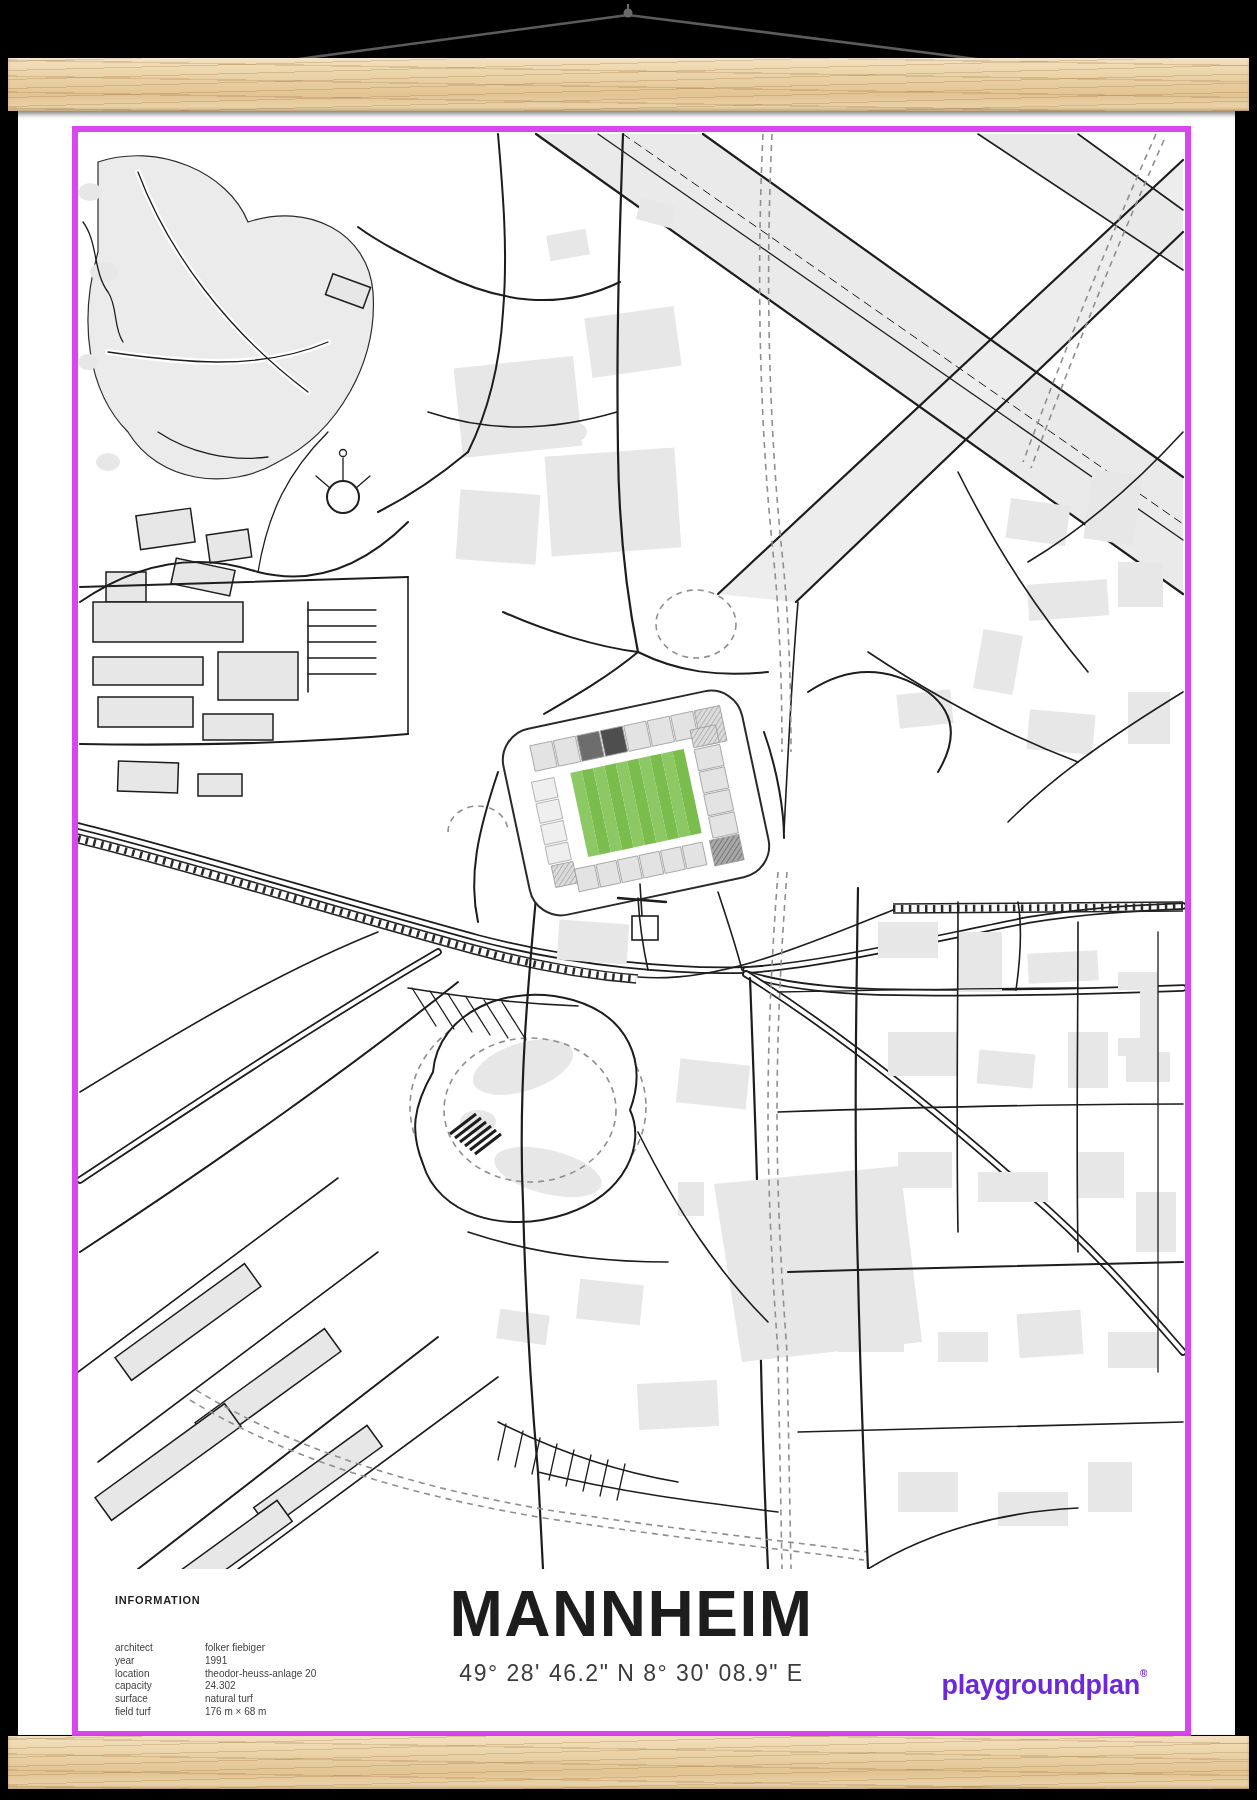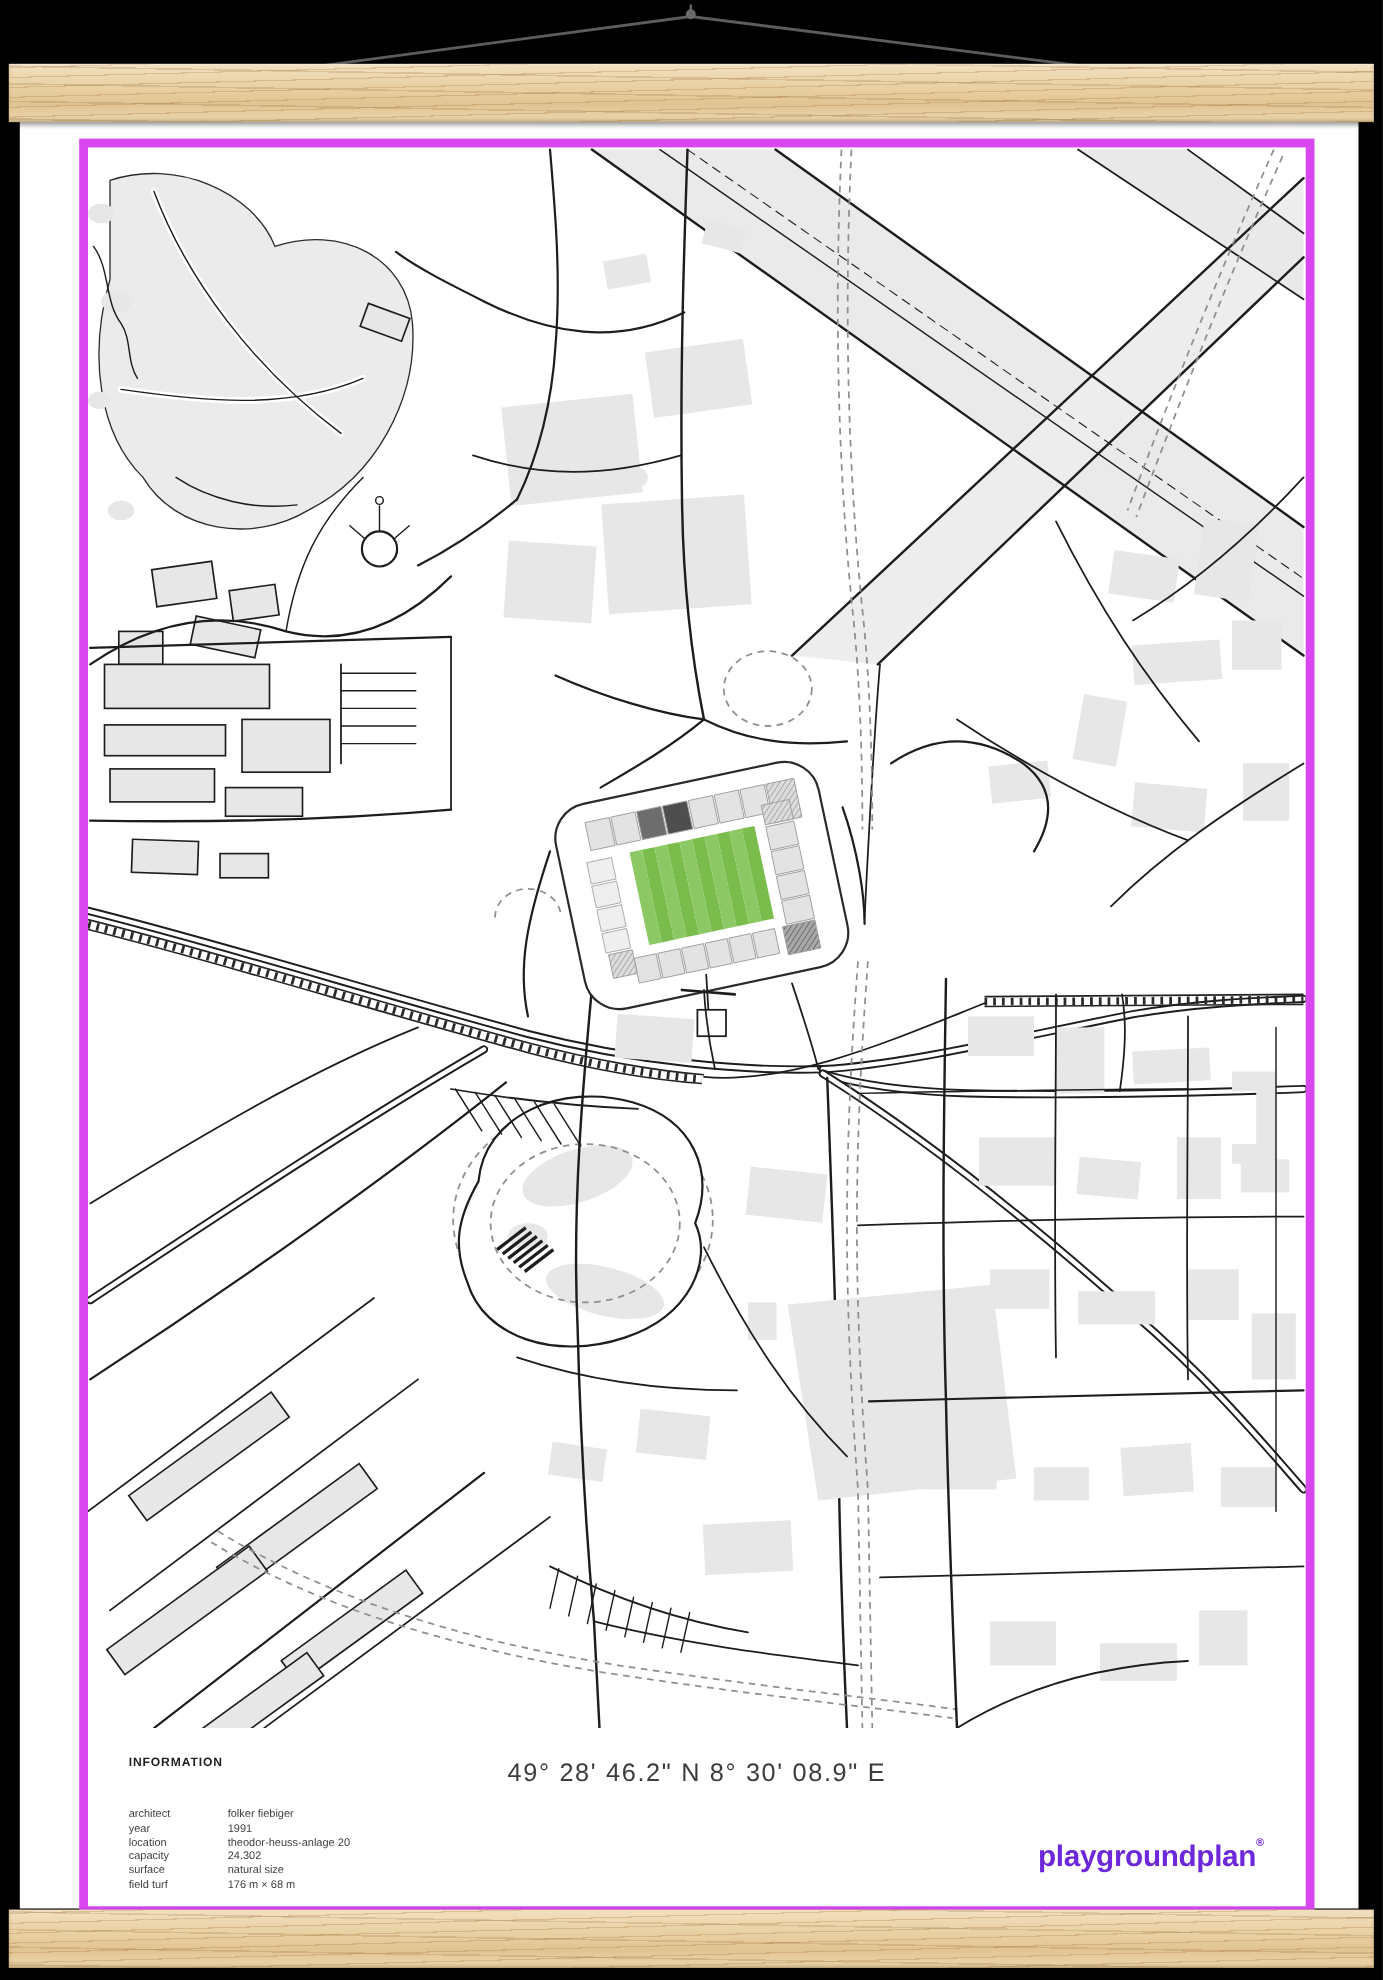--- a/index.html
+++ b/index.html
@@ -1,21 +1,21 @@
 <!DOCTYPE html>
 <html style="--pitch-light: #8cc863; --pitch-dark: #7abd4d; --bldg: #e7e7e7; --street: #1d1d1d;"><head>
 <meta charset="utf-8">
 <style>
   html,body{margin:0;padding:0;}
   body{width:1257px;height:1800px;background:#000;font-family:"Liberation Sans",sans-serif;}
   .scene{position:relative;width:1257px;height:1800px;overflow:hidden;background:#000;}
 
   .paper{position:absolute;left:18px;top:110px;width:1217px;height:1625px;background:#fff;
          box-shadow:0 3px 8px rgba(0,0,0,.55);}
-  .frame{position:absolute;left:54px;top:16px;width:1107px;height:1599px;border:8px solid #d946ef;}
+  .frame{position:absolute;left:54px;top:16px;width:1107px;height:1599px;border:6px solid #d946ef;}
   .map-svg{position:absolute;left:0;top:0;width:1107px;height:1599px;display:block;}
 
   
   .wood{position:absolute;left:8px;width:1241px;height:53px;z-index:3;
         background:
           repeating-linear-gradient(178.5deg, rgba(163,113,56,0) 0 3px, rgba(163,113,56,.28) 3px 4px, rgba(163,113,56,0) 4px 9px),
           repeating-linear-gradient(181deg, rgba(138,92,42,0) 0 7px, rgba(138,92,42,.20) 7px 8.5px, rgba(138,92,42,0) 8.5px 16px),
           linear-gradient(180deg,#f2e0bf 0%,#ead2a6 35%,#e2c493 70%,#ecd7ae 100%);
         box-shadow:0 3px 5px rgba(0,0,0,.5), inset 0 -2px 3px rgba(120,80,35,.35), inset 0 1px 2px rgba(255,255,255,.5);}
   .wood.top{top:58px;}
@@ -339,27 +339,28 @@
         <div class="grid">
           <span>architect</span>
             <span>folker fiebiger</span>
           <span>year</span>
             <span>1991</span>
           <span>location</span>
             <span>theodor-heuss-anlage 20</span>
           <span>capacity</span>
             <span>24.302</span>
           <span>surface</span>
-            <span>natural size</span>
+            <span>natural turf</span>
           <span>field turf</span>
             <span>176 m × 68 m</span>
         </div>
       </div>
 
       <div class="title-wrap">
+        <div class="title">MANNHEIM</div>
         <div class="coords">49° 28' 46.2" N 8° 30' 08.9" E</div>
       </div>
 
       <div class="brand"><span>playgroundplan</span><sup>®</sup></div>
 
     </div>
   </div>
 
   <div class="wood top"></div>
   <div class="wood bottom"></div>

